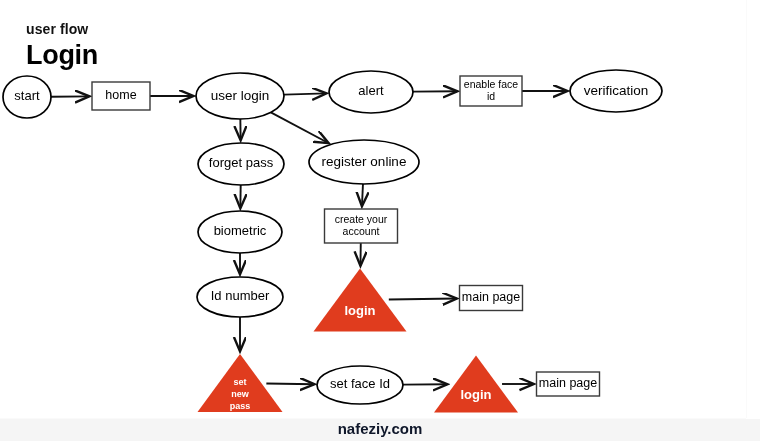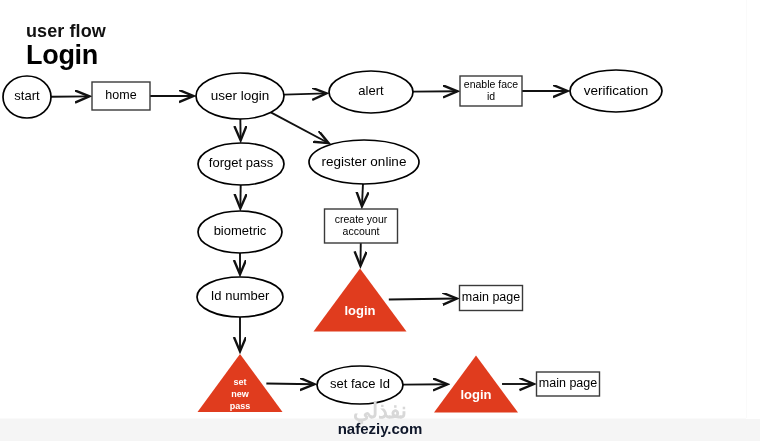--- a/index.html
+++ b/index.html
@@ -29,21 +29,21 @@
     left: 0;
     top: 419px;
     width: 760px;
     height: 22px;
     background: #f5f5f5;
   }
   .hdr-kicker {
     position: absolute;
     left: 26px;
     top: 21px;
-    font-size: 18px;
+    font-size: 14px;
     font-weight: bold;
     color: #111111;
     letter-spacing: 0.1px;
   }
   .hdr-title {
     position: absolute;
     left: 26px;
     top: 40px;
     font-size: 27px;
     font-weight: bold;
@@ -217,16 +217,15 @@
         </g>
         <g>
           <rect x="536.5" y="372" width="63" height="24" class="shape-box"></rect>
           <text x="568" y="384" class="node-label lbl-box-md"><tspan x="568" dy="0">main page</tspan></text>
         </g>
       </g>
   </svg>
 
   <div id="bottom-strip"></div>
 
-  <div class="wm wm-ar">نفذلي</div>
   <div class="wm wm-en">nafeziy.com</div>
 
 </div>
 
 </body></html>

